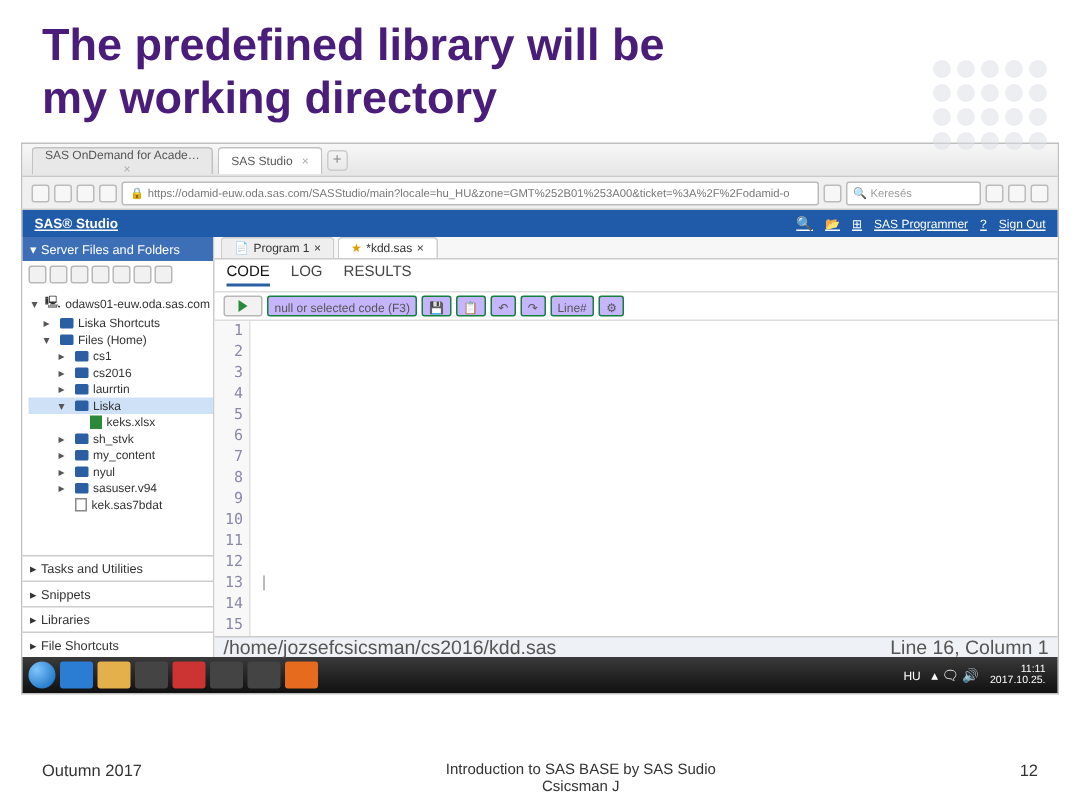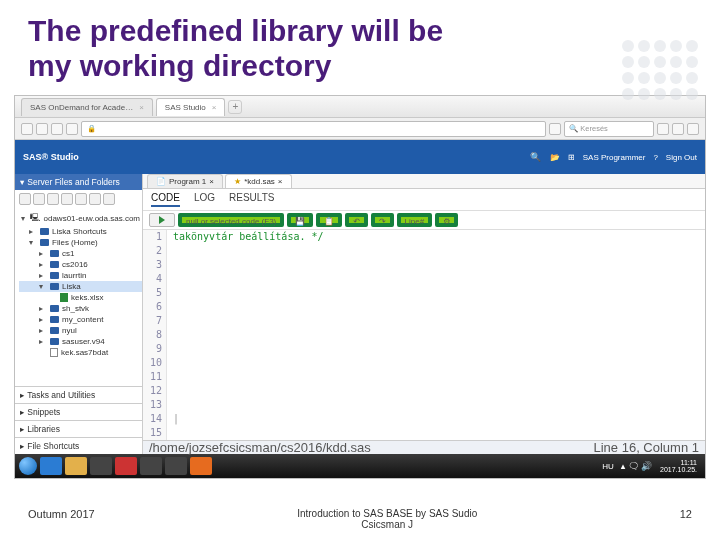--- a/index.html
+++ b/index.html
@@ -4,27 +4,27 @@
 <style>
   * { margin:0; padding:0; box-sizing:border-box; }
   body { width:720px; height:540px; background:#fff; font-family:Arial,Helvetica,sans-serif; position:relative; }
   .slide-title { font-size:30px; font-weight:bold; color:#4a1d7a; padding:14px 0 6px 28px; line-height:1.15; }
   .deco { position:absolute; top:40px; right:22px; display:grid; grid-template-columns:repeat(5,12px); grid-gap:4px; }
   .deco span { width:12px; height:12px; border-radius:50%; background:#d9dde4; opacity:.5; }
   .shot { margin:6px 14px 0 14px; border:1px solid #bfbfbf; background:#fff; font-size:9px; color:#333; }
   .brow-top { height:22px; background:linear-gradient(#f7f7f7,#e6e6e6); border-bottom:1px solid #c9c9c9; display:flex; align-items:center; padding:0 6px; }
   .tab { display:flex; align-items:center; height:18px; padding:0 8px; border:1px solid #c2c2c2; border-bottom:none; border-radius:3px 3px 0 0; background:#fff; margin-right:3px; font-size:8px; color:#555; }
   .tab .x { margin-left:6px; color:#aaa; }
-  .tab.inactive { background:#e8e8e8; }
+  .tab.inactive { background:#e8e8e8;flex-direction:column; }
   .plus { width:14px; height:14px; border:1px solid #ccc; border-radius:3px; text-align:center; line-height:12px; color:#888; font-size:10px; }
   .brow-addr { height:22px; display:flex; align-items:center; gap:3px; padding:2px 6px; background:#f0f0f0; border-bottom:1px solid #ccc; }
   .pill { width:12px; height:12px; border:1px solid #bbb; border-radius:2px; background:#f7f7f7; display:inline-block; }
   .url { flex:1; height:16px; border:1px solid #bbb; border-radius:2px; background:#fff; display:flex; align-items:center; padding:0 5px; font-size:7.5px; color:#777; overflow:hidden; white-space:nowrap; }
   .search { width:90px; height:16px; border:1px solid #bbb; border-radius:2px; background:#fff; font-size:7.5px; color:#999; display:flex; align-items:center; padding:0 4px; gap:2px; }
-  .app-bar { height:34px; background:#1f5ba9; color:#fff; display:flex; align-items:center; padding:0 8px; font-size:9px; }
+  .app-bar { height:18px; background:#1f5ba9; color:#fff; display:flex; align-items:center; padding:0 8px; font-size:9px;text-decoration:underline; }
   .app-bar .sp { flex:1; }
   .app-bar .btn { margin-left:8px; font-size:8px; }
   .work { display:flex; height:280px; background:#fff; }
   .sidebar { width:128px; border-right:1px solid #ccc; display:flex; flex-direction:column; }
   .side-head { background:#3d6fb7; color:#fff; font-size:8.5px; padding:3px 5px; display:flex; align-items:center; gap:3px; }
   .side-tools { display:flex; gap:2px; padding:3px 4px; flex-wrap:wrap; }
   .side-tools span { width:12px; height:12px; border:1px solid #b8b8b8; background:#f1f1f1; border-radius:2px; }
   .tree { flex:1; font-size:8px; color:#333; padding:2px 0 2px 4px; overflow:hidden; }
   .tree .n { display:flex; align-items:center; gap:3px; padding:1px 2px; white-space:nowrap; }
   .tree .n.sel { background:#cfe1f7; }
@@ -35,21 +35,21 @@
   .tri { color:#555; width:8px; display:inline-block; }
   .side-bot .sec { border-top:1px solid #ccc; font-size:8.5px; padding:3px 5px; color:#333; display:flex; align-items:center; gap:3px; }
   .editor { flex:1; display:flex; flex-direction:column; }
   .ed-tabs { display:flex; align-items:flex-end; height:18px; border-bottom:1px solid #ccc; padding-left:4px; gap:2px; font-size:8px; background:#f7f7f7; }
   .ed-tabs .et { padding:2px 8px; border:1px solid #ccc; border-bottom:none; background:#eee; border-radius:3px 3px 0 0; display:flex; align-items:center; gap:3px; }
   .ed-tabs .et.active { background:#fff; }
   .star { color:#d6a100; }
   .ed-sub { display:flex; gap:14px; padding:3px 8px; font-size:10px; color:#444; border-bottom:1px solid #ddd; }
   .ed-sub span.active { border-bottom:2px solid #2b5ea3; padding-bottom:2px; color:#111; }
   .ed-tools { display:flex; align-items:center; gap:3px; padding:2px 6px; border-bottom:1px solid #ddd; font-size:8px; color:#555; }
-  .ed-tools .seg { height:14px; padding:0 4px; border:4px solid #15803d; border-radius:2px; background:#84cc16; display:flex; align-items:flex-start; gap:3px; }
+  .ed-tools .seg { height:14px; padding:0 4px; border:1px solid #15803d; border-radius:2px; background:#c4b5fd; display:flex; align-items:flex-end; gap:3px; }
   .run { width:26px; height:14px; border:1px solid #b8b8b8; background:#f2f2f2; border-radius:2px; display:flex; align-items:center; justify-content:center; }
   .run span { width:0; height:0; border-top:4px solid transparent; border-bottom:4px solid transparent; border-left:6px solid #2a8a3a; }
   .code { flex:1; display:flex; font-family:Consolas,monospace; font-size:10px; }
   .gut { width:24px; text-align:right; color:#8a8aa8; background:#f8f8f8; border-right:1px solid #e4e4e4; padding-right:4px; }
   .gut div { height:14px; line-height:14px; }
   .lines { flex:1; padding-left:6px; position:relative; }
   .lines div { height:14px; line-height:14px; white-space:nowrap; }
   .cmt { color:#1a8f2e; }
   .kw { color:#1a3f99; }
   .str { color:#7b2f00; }
@@ -106,21 +106,21 @@
         <span>SAS Studio</span>
         <span class="x">×</span>
       </div>
     <div class="plus">+</div>
   </div>
   <div class="brow-addr">
     <span class="pill"></span>
     <span class="pill"></span>
     <span class="pill"></span>
     <span class="pill"></span>
-    <div class="url"><span>🔒</span>&nbsp;</div>
+    <div class="url"><span>🔒</span>&nbsp;<span>https://odamid-euw.oda.sas.com/SASStudio/main?locale=hu_HU&amp;zone=GMT%252B01%253A00&amp;ticket=%3A%2F%2Fodamid-o</span></div>
     <span class="pill"></span>
     <div class="search">
         <span>🔍</span>
         <span>Keresés</span>
       </div>
     <span class="pill"></span>
     <span class="pill"></span>
     <span class="pill"></span>
   </div>
   <div class="app-bar">
@@ -280,21 +280,20 @@
           <div>8</div>
           <div>9</div>
           <div>10</div>
           <div>11</div>
           <div>12</div>
           <div>13</div>
           <div>14</div>
           <div>15</div>
         </div>
         <div class="lines">
-          <div><span class="cmt">takönyvtár beállítása. */</span></div>
           <div>&nbsp;</div>
           <div>&nbsp;</div>
             <div>&nbsp;</div>
             <div>&nbsp;</div>
             <div>&nbsp;</div>
             <div>&nbsp;</div>
             <div>&nbsp;</div>
             <div>&nbsp;</div>
             <div>&nbsp;</div>
             <div>&nbsp;</div>

